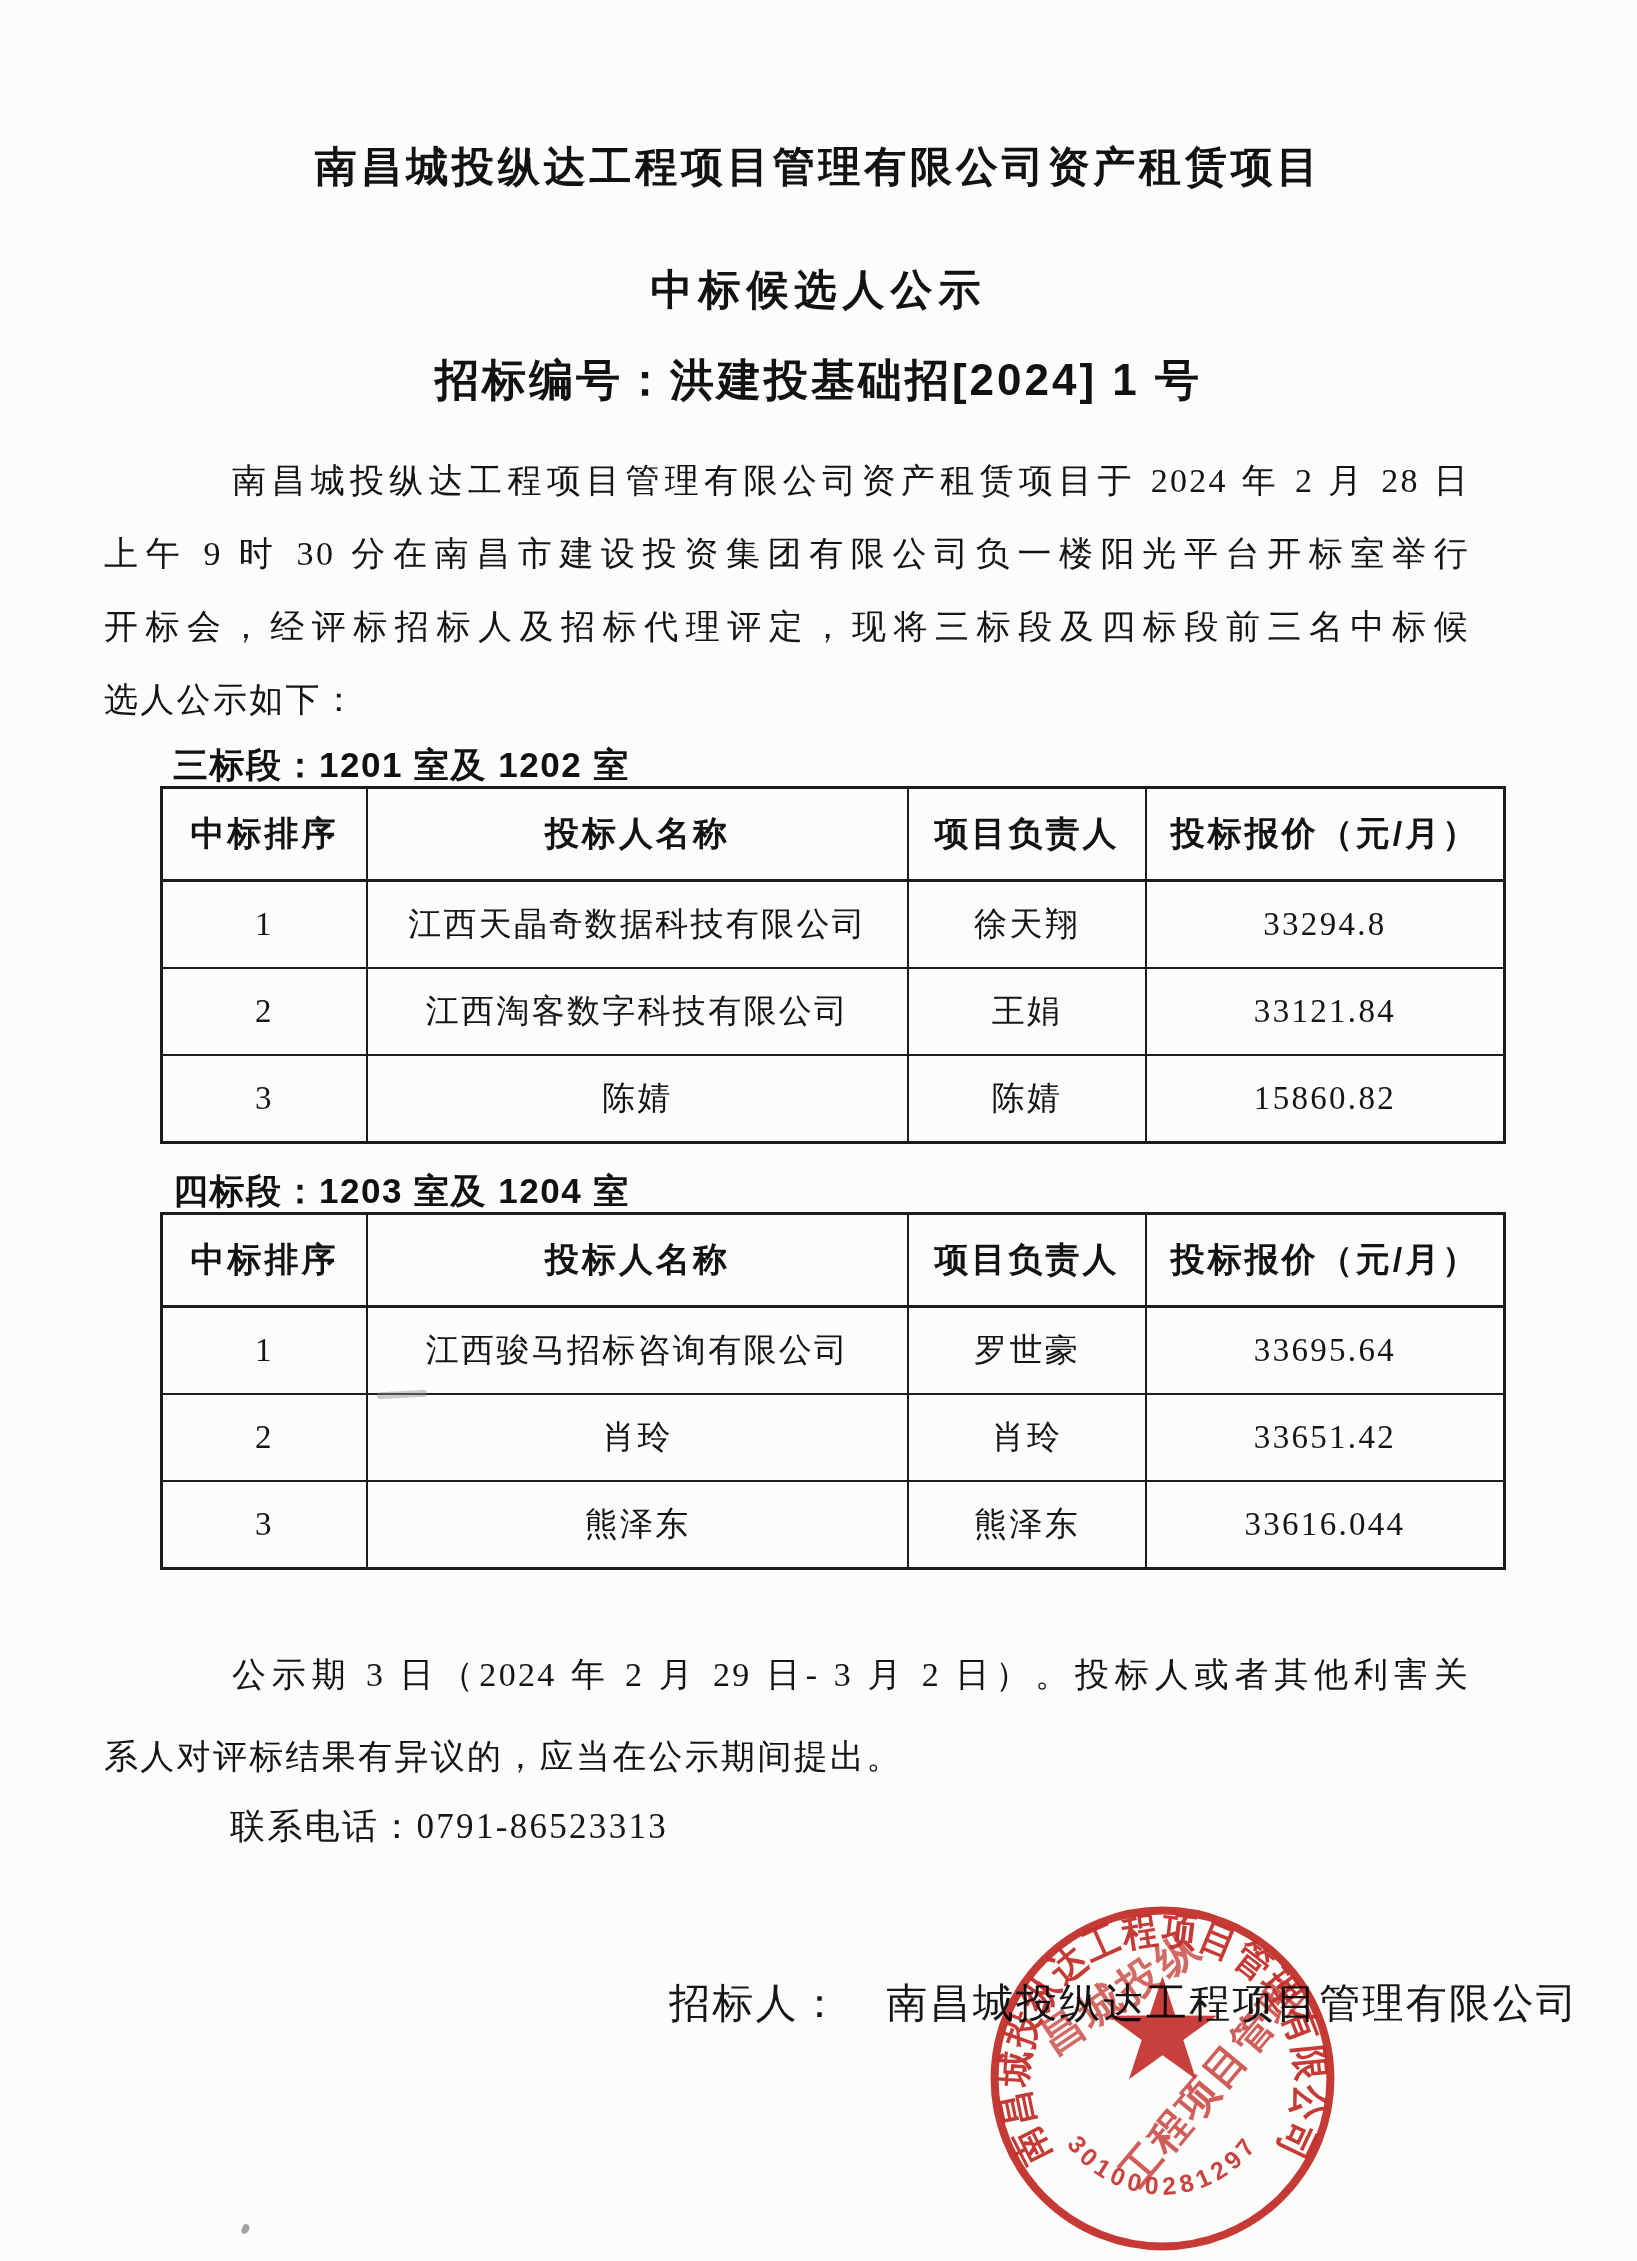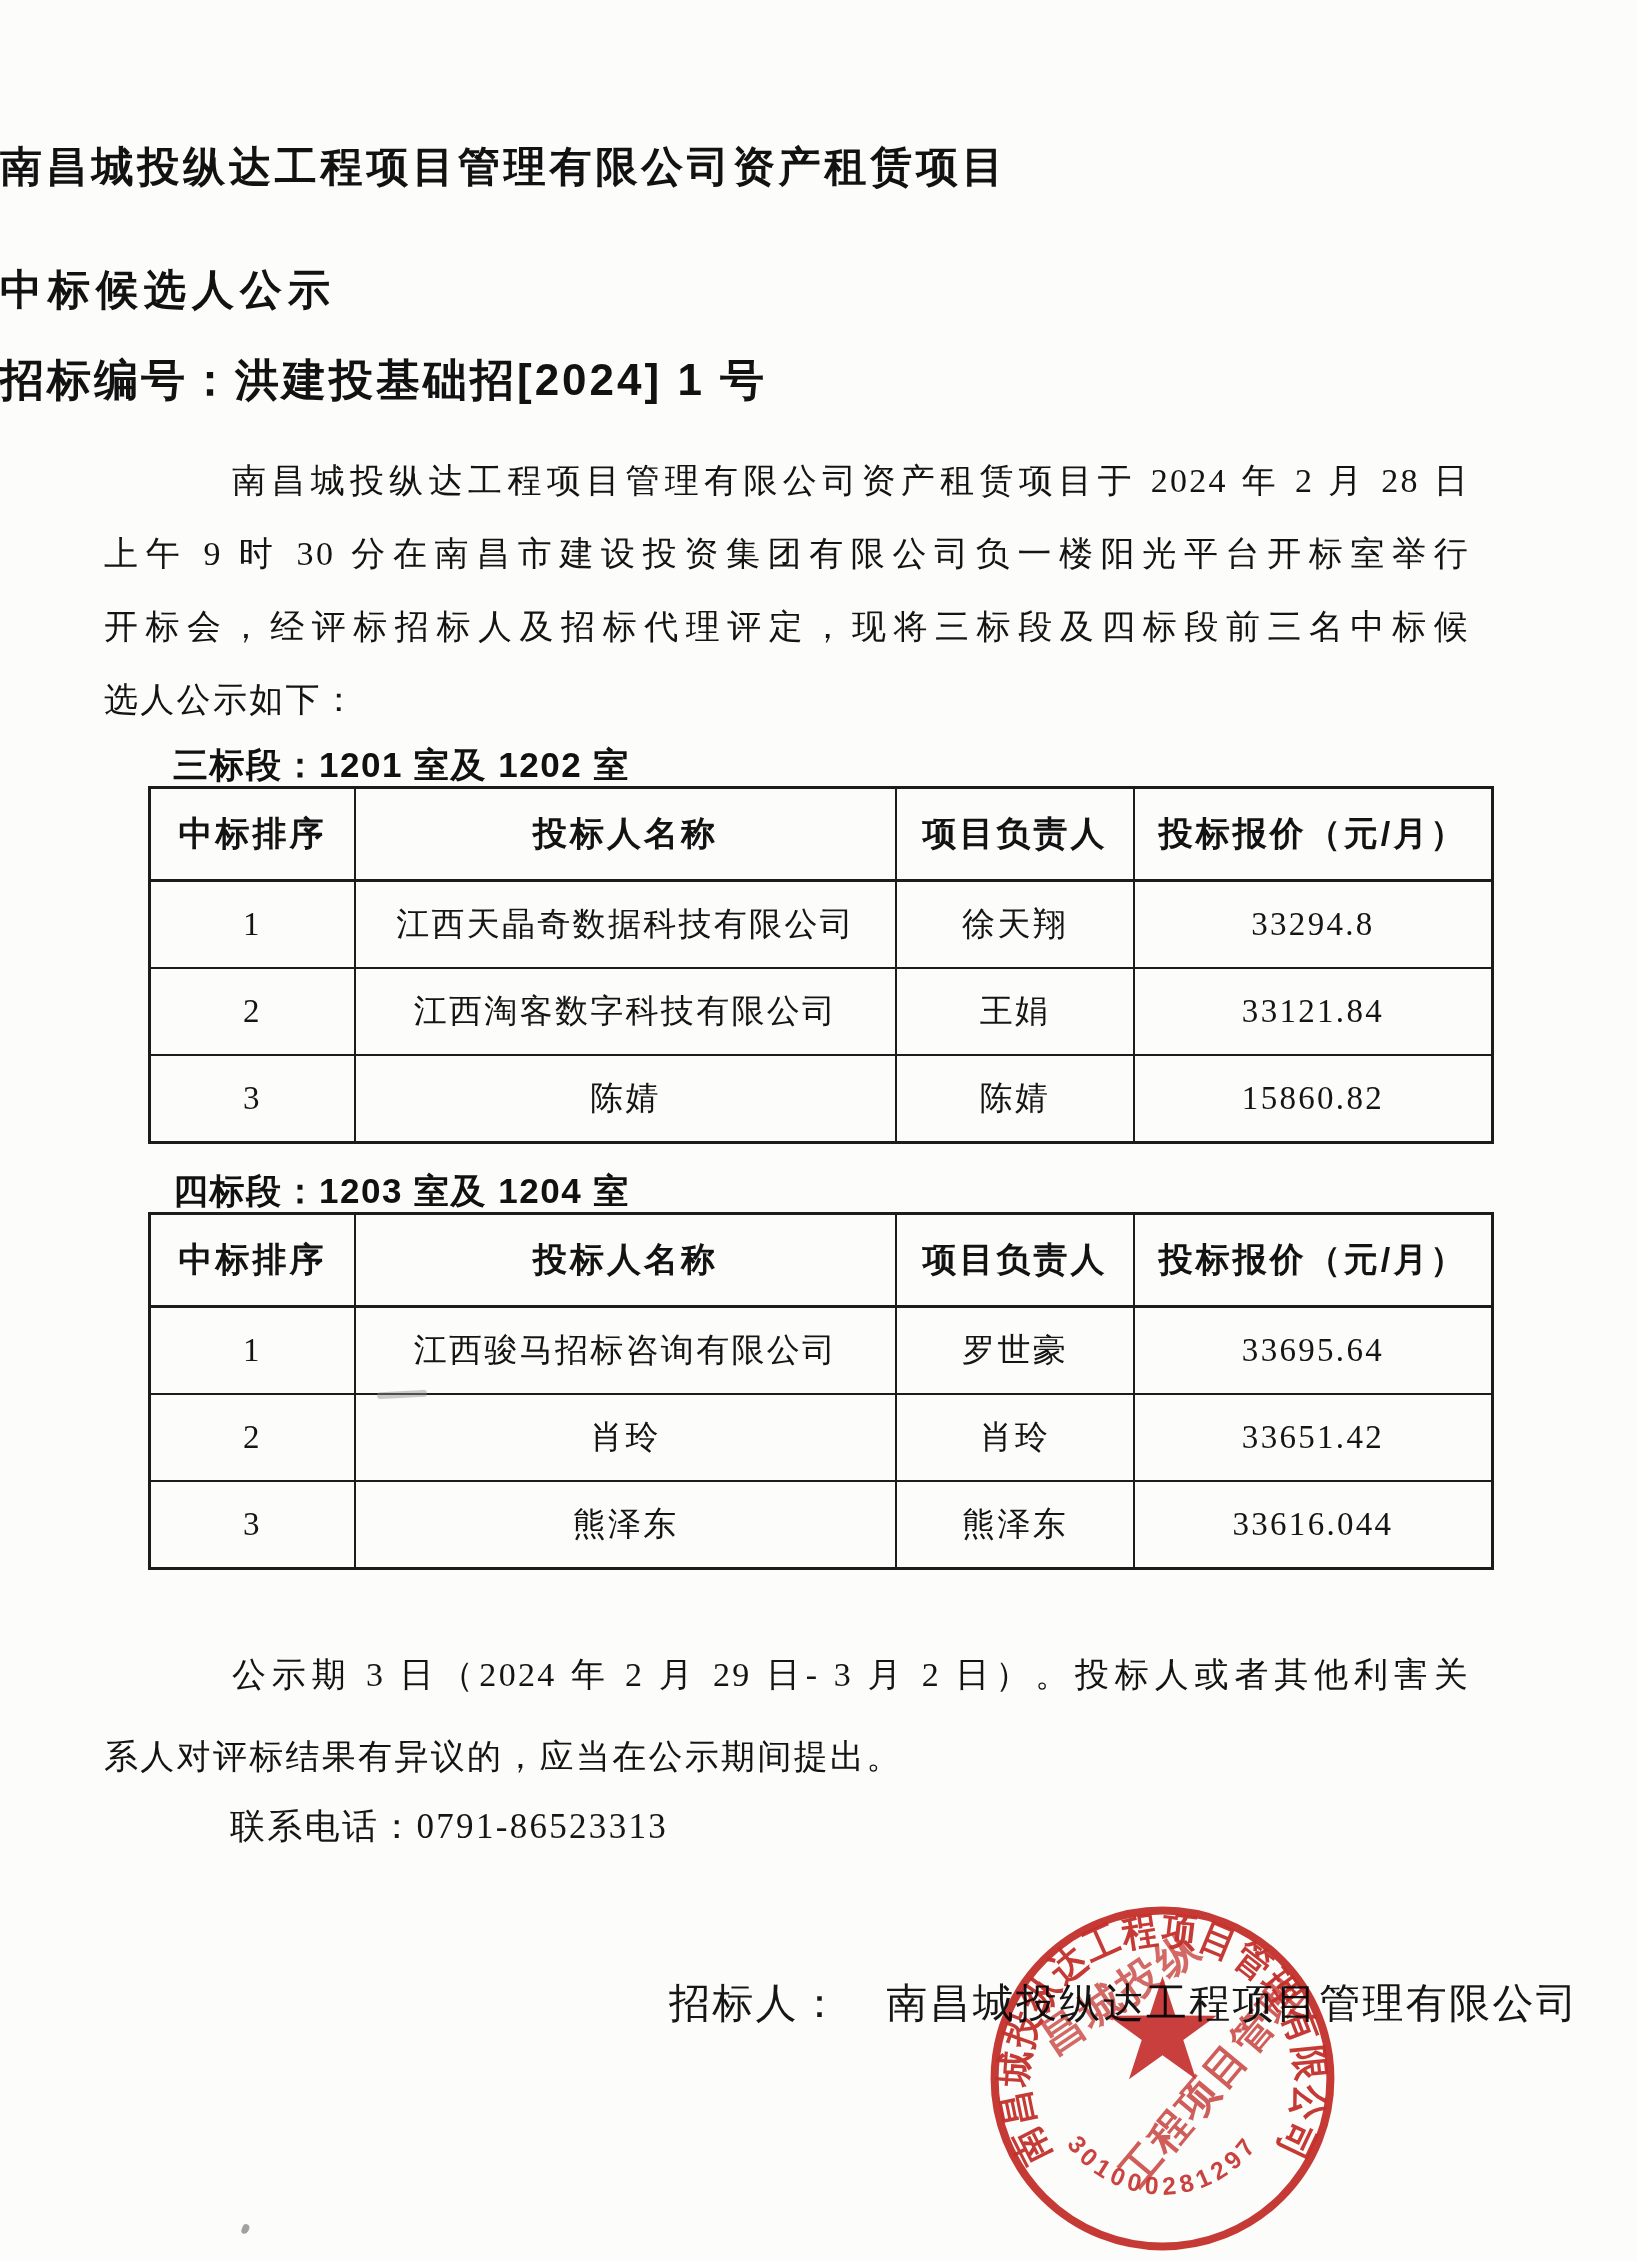--- a/index.html
+++ b/index.html
@@ -3,39 +3,39 @@
 <meta charset="utf-8">
 <style>
   html,body { margin:0; padding:0; background:#e8e8e6; }
   .page {
     position:relative; width:1637px; height:2261px;
     background:#fcfcfb; color:#161616; overflow:hidden;
     font-family:"Liberation Serif","DejaVu Serif",serif;
   }
   .abs { position:absolute; }
   .title {
-    left:0; width:1637px; 
+    left:0; width:1637px; text-align:center;
     font-family:"Liberation Sans","DejaVu Sans",sans-serif;
     font-weight:700; color:#121212;
   }
   .t1 { top:139px; font-size:42px; letter-spacing:3.8px; }
   .t2 { top:262px; font-size:42px; letter-spacing:6px; }
   .t3 { top:351px; font-size:44px; letter-spacing:3px; }
   .bodyline {
     left:104px; width:1366px; font-size:34px; letter-spacing:2.3px;
     color:#141414; white-space:nowrap;
   }
   .jline { white-space:normal; text-align:justify; text-align-last:justify; }
   .indent { padding-left:128px; width:1238px; }
   .sec-heading {
     left:173px; font-family:"Liberation Sans","DejaVu Sans",sans-serif;
     font-weight:700; font-size:35px; letter-spacing:1.5px; color:#111;
   }
   table.bid {
-    position:absolute; left:148px; width:1346px;
+    position:absolute; left:160px; width:1346px;
     border-collapse:collapse; table-layout:fixed;
     background:transparent;
   }
   table.bid, table.bid th, table.bid td { border:2.3px solid #1c1c1c; }
   table.bid { border-width:3px; }
   table.bid th {
     height:88px; font-family:"Liberation Sans","DejaVu Sans",sans-serif;
     font-weight:600; font-size:34px; letter-spacing:3px;
     border-bottom-width:3.8px; text-align:center; vertical-align:middle; color:#131313;
   }

